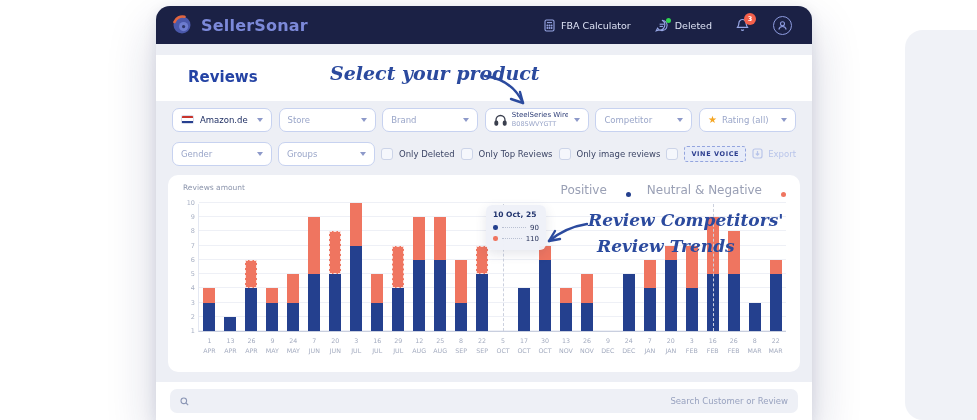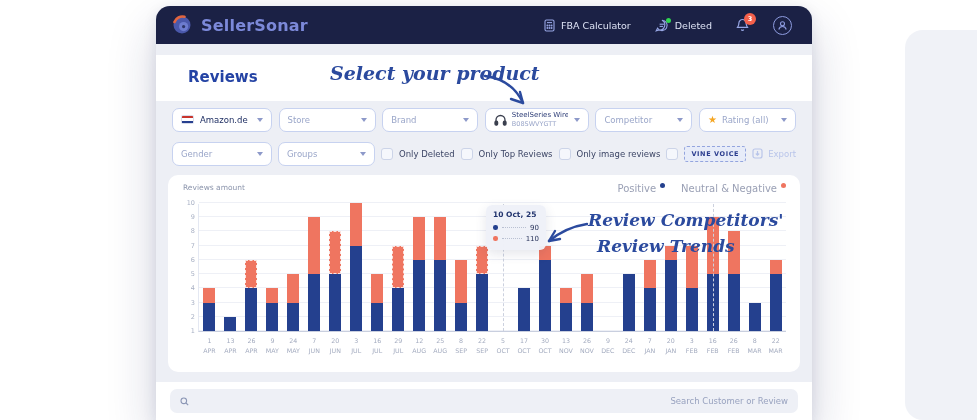--- a/index.html
+++ b/index.html
@@ -59,21 +59,21 @@
   .chk-box { width:12px; height:12px; border:1px solid #ccd4e8; border-radius:3px; background:#f5f7fc; flex:0 0 auto; }
   .vine-badge { font-size:6.5px; font-weight:bold; letter-spacing:.6px; color:#2c3e8f;
                 background:#e7ecf9; border:1px dashed #94a5de; border-radius:3px; padding:3px 6px; }
   .export { display:flex; align-items:center; gap:5px; font-size:8.5px; color:#b9c5ea; cursor:pointer; }
 
   
   .chart-card { position:absolute; left:12px; top:169px; width:632px; height:197px;
                 background:#fff; border-radius:10px; }
   .chart-title { position:absolute; left:15px; top:8px; font-size:7.5px; color:#8d96ad; }
   .legend { position:absolute; right:14px; top:8px; display:flex; gap:16px; align-items:center; }
-  .legend-item { display:flex; align-items:flex-start; gap:4px; font-size:10px; color:#9aa0b5; }
+  .legend-item { display:flex; align-items:flex-end; gap:19px; font-size:12px; color:#9aa0b5; }
   .legend-dot { width:5px; height:5px; border-radius:50%; }
 
   .plot { position:absolute; left:30px; top:29px; width:588px; height:128px;
           border-bottom:1px solid #c9cfdf; border-left:1px solid #e4e8f2; }
   .gridline { position:absolute; left:0; right:0; height:1px; background:#eef0f6; }
   .ytick { position:absolute; left:-20px; width:16px; text-align:right; font-size:6.5px; color:#a8b0c4; }
   .cols { position:absolute; inset:0; display:flex; }
   .col { position:relative; flex:1; height:100%; }
   .bar { position:absolute; bottom:0; left:50%; transform:translateX(-50%); width:12px;
          display:flex; flex-direction:column; z-index:1; }

